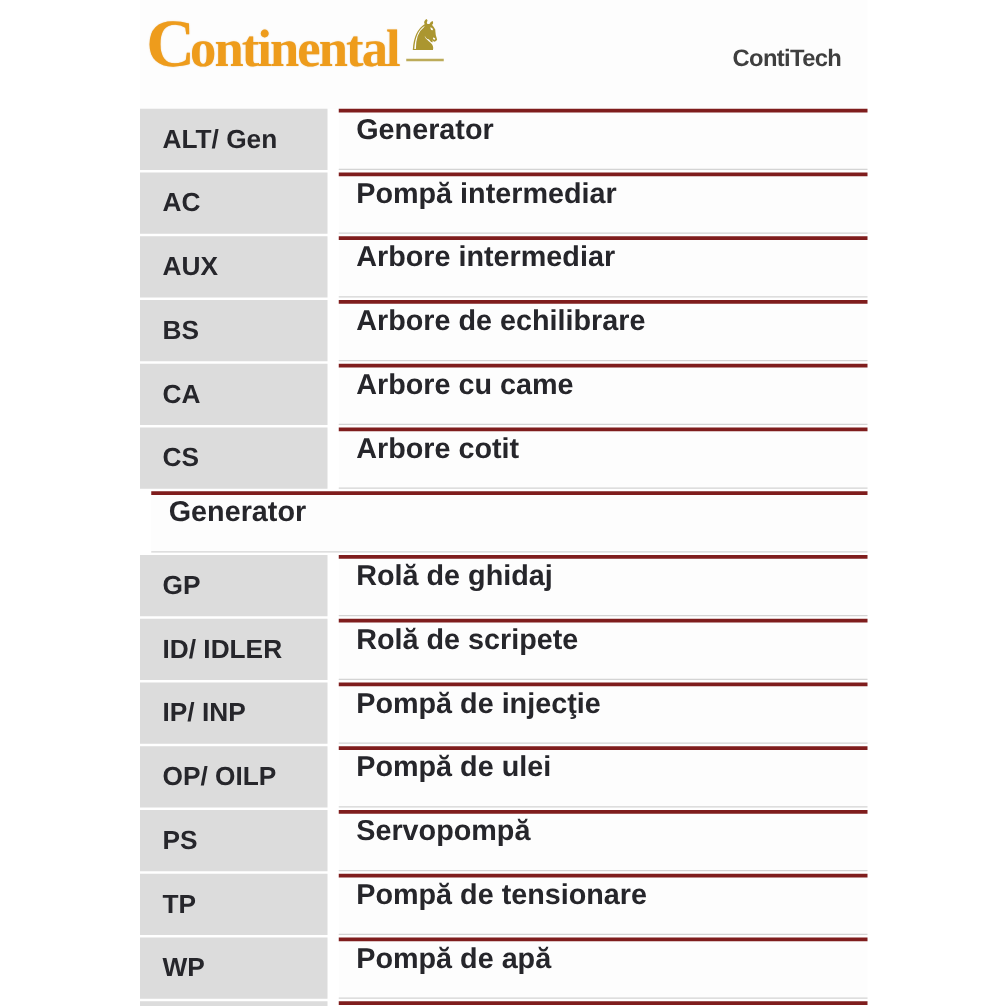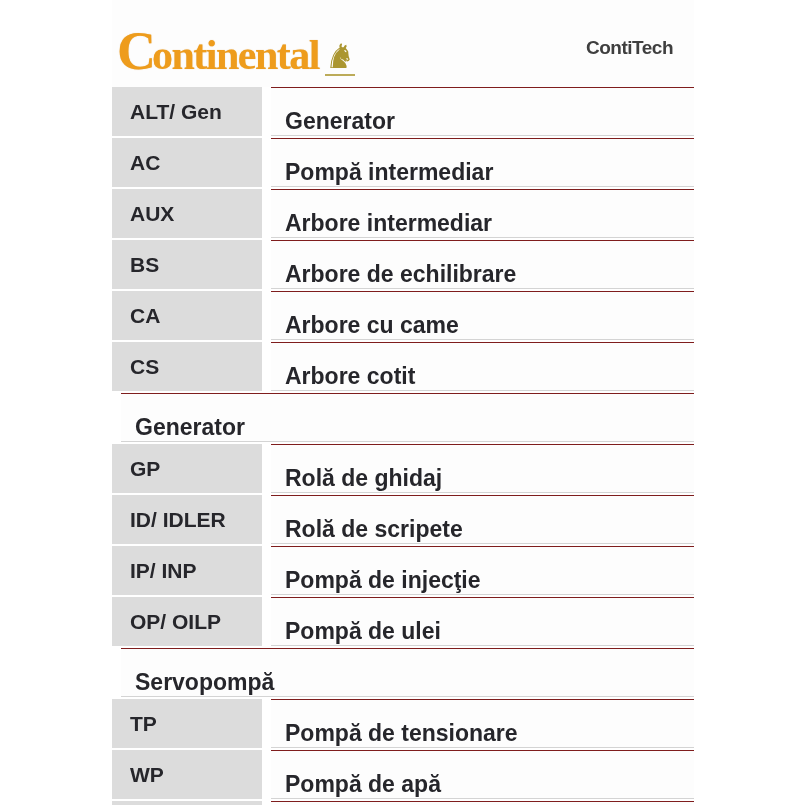--- a/index.html
+++ b/index.html
@@ -21,23 +21,22 @@
     width: 582px; height: 805px;
   }
   
   .header {
     position: relative;
     height: 87px;
     background: var(--header-bg, #fdfdfd);
   }
   .logo {
     position: absolute;
-    left: 5px; top: 28px;
-    display: flex;
-    align-items: flex-end;
+    left: 5px; top: 12px;
+    display: flex;
   }
   .brand-word {
     display: inline-block;
     font-family: "Liberation Serif", serif;
     font-weight: bold;
     font-size: 42px;
     line-height: 46px;
     letter-spacing: -1.5px;
     color: var(--brand-orange, #ee9c1c);
     text-shadow: 0 0 1px rgba(200,125,0,.45);
@@ -91,23 +90,23 @@
     align-items: center;
     padding-left: 18px;
     flex-shrink: 0;
   }
   .gutter { width: 9px; flex-shrink: 0; background: transparent; }
   .desc-cell {
     flex: 1;
     box-sizing: border-box;
     background: var(--desc-cell-bg, #fdfdfd);
     border-bottom: 1px solid var(--row-line, #d4d4d4);
-    border-top: 1px solid #7f1d1d;
-    display: flex;
-    align-items: flex-end;
+    border-top: 3px solid #7f1d1d;
+    display: flex;
+    align-items: flex-start;
     padding-left: 14px;
   }
   .code-text {
     font-weight: bold;
     font-size: 21px;
     color: var(--text-dark, #26262b);
     white-space: nowrap;
   }
   .desc-text {
     font-weight: bold;
@@ -244,20 +243,23 @@
     <div class="code-cell">
       <span class="code-text">OP/ OILP</span>
     </div>
     <div class="gutter"></div>
     <div class="desc-cell">
       <span class="desc-text">Pompă de ulei</span>
     </div>
   </div>
 
   <div class="row">
+    <div class="code-cell">
+      <span class="code-text">PS</span>
+    </div>
     <div class="gutter"></div>
     <div class="desc-cell">
       <span class="desc-text">Servopompă</span>
     </div>
   </div>
 
   <div class="row">
     <div class="code-cell">
       <span class="code-text">TP</span>
     </div>

